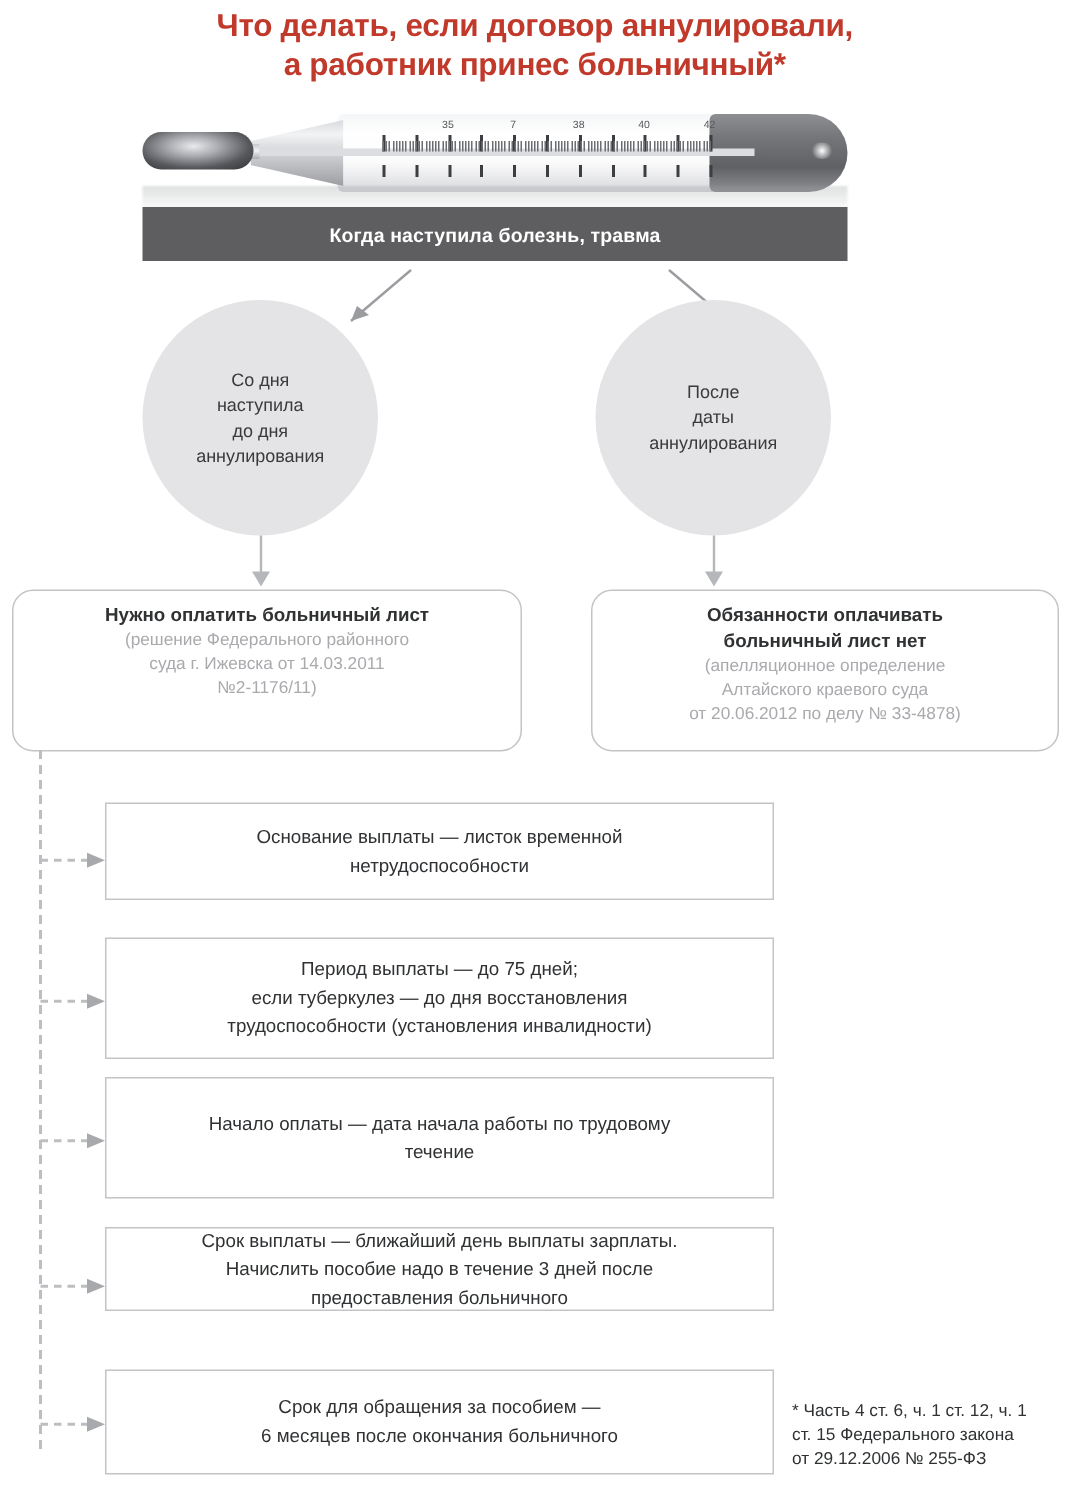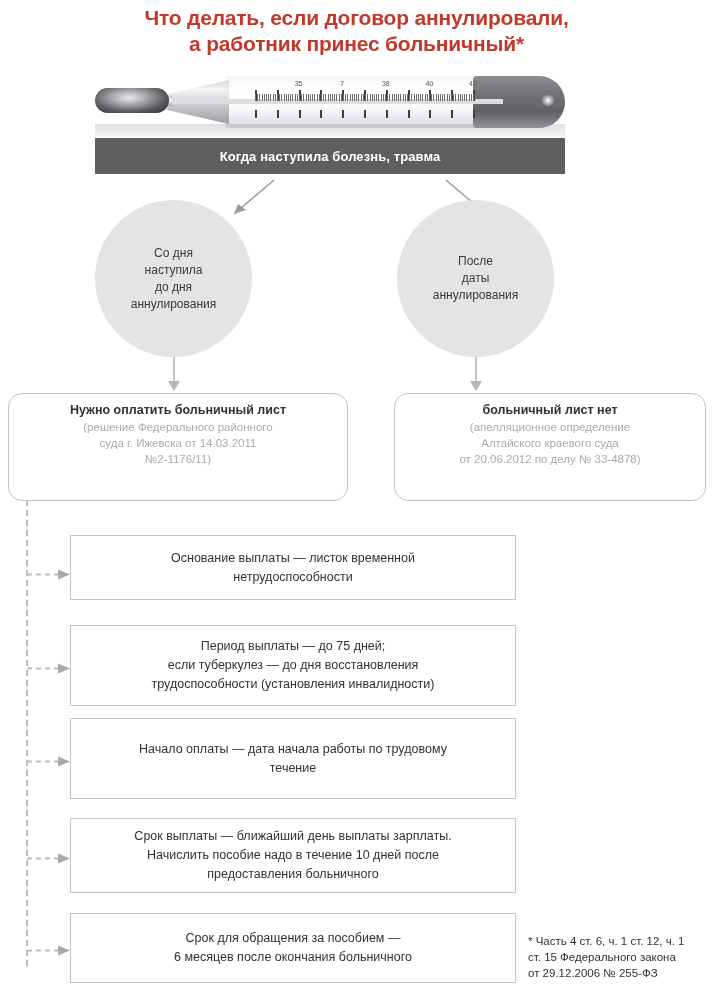--- a/index.html
+++ b/index.html
@@ -451,20 +451,21 @@
 </div>
 
 <div class="rbox left">
   <div class="head">Нужно оплатить больничный лист</div>
   <div class="sub">(решение Федерального районного</div>
   <div class="sub">суда г. Ижевска от 14.03.2011</div>
   <div class="sub">№2-1176/11)</div>
 </div>
 
 <div class="rbox right">
+  <div class="head">Обязанности оплачивать</div>
   <div class="head">больничный лист нет</div>
   <div class="sub">(апелляционное определение</div>
   <div class="sub">Алтайского краевого суда</div>
   <div class="sub">от 20.06.2012 по делу № 33-4878)</div>
 </div>
 
 <div class="spine"></div>
 
 <div id="detail-host">
     <div class="dbox" style="top: 535px; height: 65px;">
@@ -491,24 +492,24 @@
     <div class="dbox" style="top: 718px; height: 81px;">
       <div>
         <div>Начало оплаты — дата начала работы по трудовому</div>
         <div>течение</div>
       </div>
     </div>
     <div class="branch" style="top: 752.5px;"><svg width="46" height="11" viewBox="0 0 46 11">
         <path d="M1 5.5 L32 5.5" stroke="#bdbec1" stroke-width="2" stroke-dasharray="5 4" fill="none"></path>
         <path d="M44 5.5 L32 0.5 L32 10.5 Z" fill="#a8a9ac"></path>
       </svg></div>
-    <div class="dbox" style="top: 818px; height: 75px;">
+    <div class="dbox" style="top: 818px; height: 56px;">
       <div>
         <div>Срок выплаты — ближайший день выплаты зарплаты.</div>
-        <div>Начислить пособие надо в течение 10 дней после</div>
+        <div>Начислить пособие надо в течение 3 дней после</div>
         <div>предоставления больничного</div>
       </div>
     </div>
     <div class="branch" style="top: 849.5px;"><svg width="46" height="11" viewBox="0 0 46 11">
         <path d="M1 5.5 L32 5.5" stroke="#bdbec1" stroke-width="2" stroke-dasharray="5 4" fill="none"></path>
         <path d="M44 5.5 L32 0.5 L32 10.5 Z" fill="#a8a9ac"></path>
       </svg></div>
     <div class="dbox" style="top: 913px; height: 70px;">
       <div>
         <div>Срок для обращения за пособием —</div>

